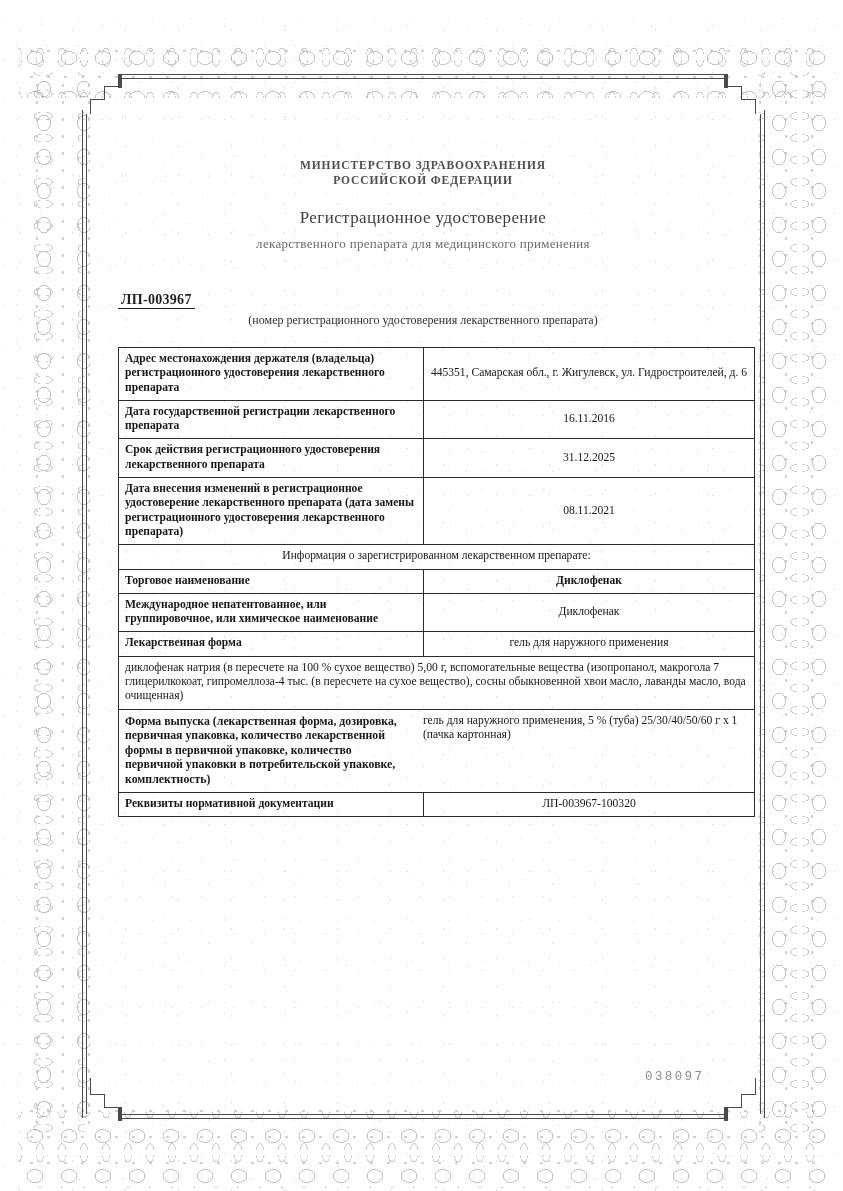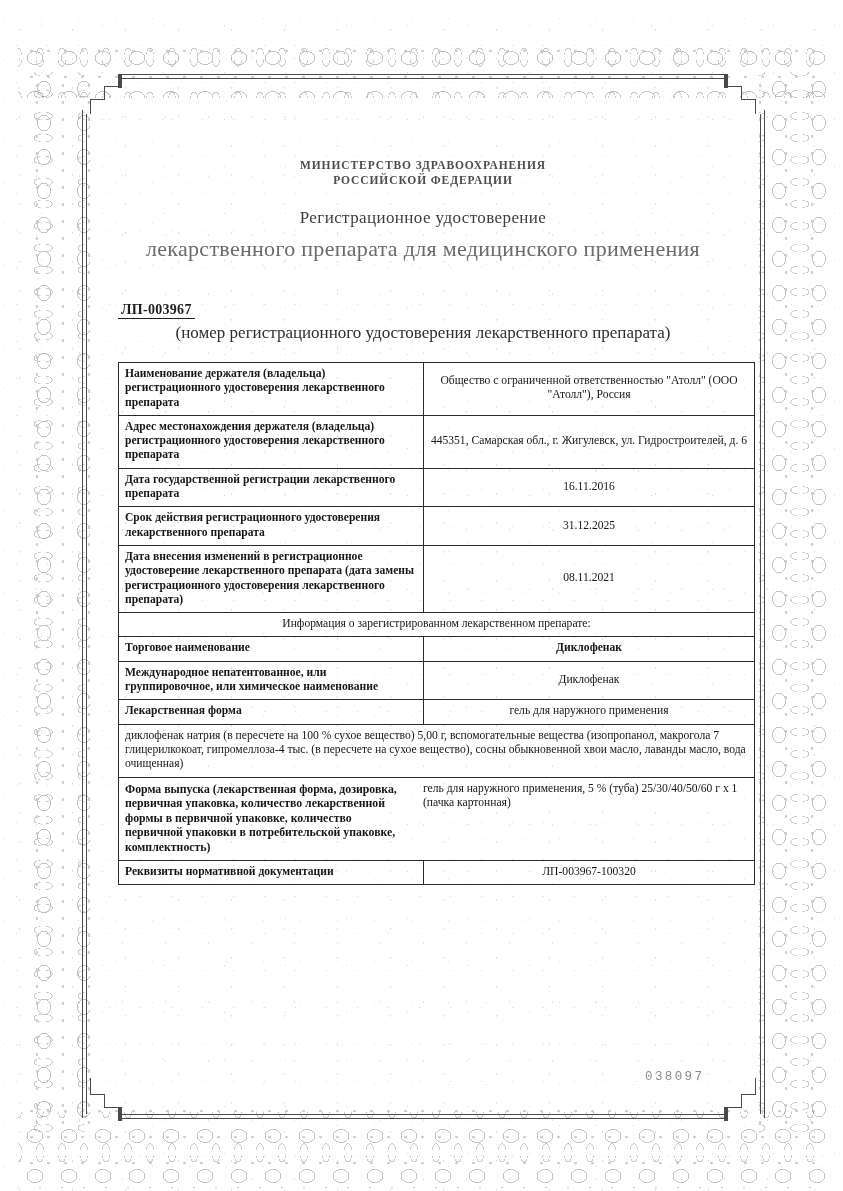--- a/index.html
+++ b/index.html
@@ -138,42 +138,42 @@
   .cert-title {
     text-align: center;
     font-size: 17px;
     color: #3d3d3d;
     margin-top: 20px;
     letter-spacing: 0.4px;
     font-weight: 500;
   }
   .cert-subtitle {
     text-align: center;
-    font-size: 22px;
+    font-size: 13px;
     color: #6a6a6a;
     margin-top: 8px;
     letter-spacing: 0.3px;
     font-weight: 500;
   }
 
   .reg-number {
     text-align: left;
     margin-top: 40px;
     font-size: 14px;
     font-weight: bold;
     color: #1f1f1f;
   }
   .reg-number span {
     border-bottom: 1.4px solid #1f1f1f;
     padding: 0 3px 1px 3px;
     letter-spacing: 0.3px;
   }
   .reg-caption {
     text-align: center;
-    font-size: 17px;
+    font-size: 12px;
     color: #2e2e2e;
     margin-top: 5px;
   }
 
   
   table.reg {
     width: 610px;
     border-collapse: collapse;
     margin-top: 19px;
     table-layout: fixed;
@@ -289,24 +289,20 @@
     <div class="cert-subtitle">лекарственного препарата для медицинского применения</div>
 
     <div class="reg-number">
       <span>ЛП-003967</span>
     </div>
     <div class="reg-caption">(номер регистрационного удостоверения лекарственного препарата)</div>
 
     <table class="reg">
       <tbody>
         <tr>
-          <td class="lbl">Наименование держателя (владельца) регистрационного удостоверения лекарственного препарата</td>
-          <td class="val mid">Общество с ограниченной ответственностью "Атолл" (ООО "Атолл"), Россия</td>
-        </tr>
-        <tr>
           <td class="lbl">Адрес местонахождения держателя (владельца) регистрационного удостоверения лекарственного препарата</td>
           <td class="val mid">445351, Самарская обл., г. Жигулевск, ул. Гидростроителей, д. 6</td>
         </tr>
         <tr>
           <td class="lbl">Дата государственной регистрации лекарственного препарата</td>
           <td class="val mid">16.11.2016</td>
         </tr>
         <tr>
           <td class="lbl">Срок действия регистрационного удостоверения лекарственного препарата</td>
           <td class="val mid">31.12.2025</td>

